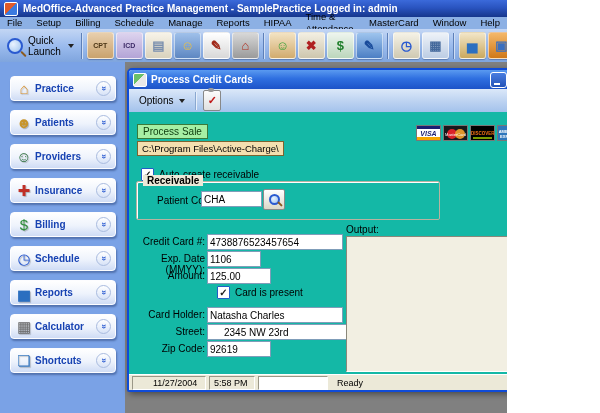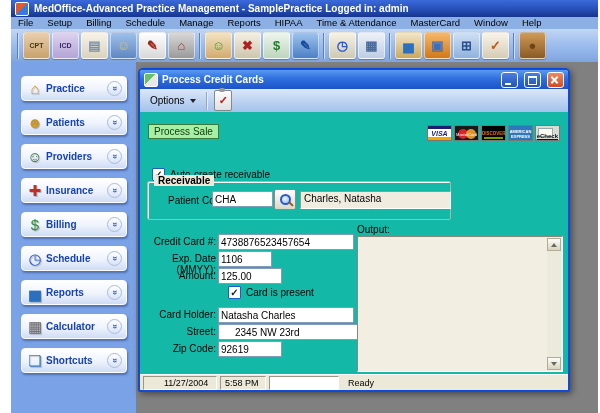--- a/index.html
+++ b/index.html
@@ -1,17 +1,17 @@
 <!DOCTYPE html>
 <html><head>
 <meta charset="utf-8">
 <style>
   html,body{margin:0;padding:0;}
-  .screen{position:relative;width:587px;height:413px;overflow:hidden;
-    font-family:"Liberation Sans",sans-serif;background:#808080;font-size:10px;margin-left:11px;}
+  .screen{position:relative;width:507px;height:413px;overflow:hidden;
+    font-family:"Liberation Sans",sans-serif;background:#808080;font-size:10px;}
 
   
   .titlebar{position:absolute;top:0;left:0;right:0;height:17px;
     background:linear-gradient(180deg,#3b6ada 0%,#2a54c0 45%,#16368c 100%);
     display:flex;align-items:center;gap:5px;padding:0 4px;box-sizing:border-box;}
   .app-icon{width:12px;height:12px;background:
     linear-gradient(135deg,#e05a2a 0 50%,#3a7ae0 50% 100%);
     border:1px solid #fff;border-radius:2px;}
   .titlebar .t-text{color:#fff;font-weight:bold;font-size:10px;white-space:nowrap;}
 
@@ -193,20 +193,25 @@
       <span class="menu-item">Manage</span>
       <span class="menu-item">Reports</span>
       <span class="menu-item">HIPAA</span>
       <span class="menu-item">Time &amp; Attendance</span>
       <span class="menu-item">MasterCard</span>
       <span class="menu-item">Window</span>
       <span class="menu-item">Help</span>
     </div>
 
   <div class="toolbar">
+    <div class="ql">
+      <span class="mag big"></span>
+      <span class="ql-label">Quick Launch</span>
+      <span class="dd-arrow"></span>
+    </div>
     <span class="tb-sep"></span>
     <div style="display:flex;align-items:center;">
         <span class="tb-icon txt" style="background: linear-gradient(rgb(232, 207, 174), rgb(201, 162, 109)); color: rgb(74, 52, 20);">CPT</span>
         <span class="tb-icon txt" style="background: linear-gradient(rgb(221, 211, 238), rgb(179, 164, 214)); color: rgb(60, 42, 102);">ICD</span>
         <span class="tb-icon" style="background: linear-gradient(rgb(247, 243, 232), rgb(217, 210, 189)); color: rgb(122, 143, 174);">▤</span>
         <span class="tb-icon" style="background: linear-gradient(rgb(159, 192, 234), rgb(94, 135, 194)); color: rgb(240, 194, 60);">☺</span>
         <span class="tb-icon" style="background: linear-gradient(rgb(255, 255, 255), rgb(216, 216, 216)); color: rgb(160, 40, 24);">✎</span>
         <span class="tb-icon" style="background: linear-gradient(rgb(216, 216, 216), rgb(154, 154, 154)); color: rgb(176, 48, 32);">⌂</span>
         <span class="tb-sep"></span>
         <span class="tb-icon" style="background: linear-gradient(rgb(243, 227, 195), rgb(209, 171, 110)); color: rgb(47, 158, 51);">☺</span>
@@ -306,20 +311,21 @@
         <span>Options</span>
         <span class="dd-arrow"></span>
       </span>
       <span class="opt-sep"></span>
       <span class="clip-icon">✓</span>
     </div>
 
     <div class="dlg-client">
 
       <span class="process-sale">Process Sale</span>
+      <span class="path-box">C:\Program Files\Active-Charge\</span>
 
       <div class="logos">
         <span class="logo visa">
             <span>VISA</span>
           </span>
         <span class="logo mc">
             <span>MasterCard</span>
           </span>
         <span class="logo disc">
             <span>DISCOVER</span>
@@ -337,21 +343,20 @@
         <span>Auto-create receivable</span>
       </div>
 
       <div class="grp">
         <span class="grp-legend">Receivable</span>
         <span class="pc-label">Patient Code</span>
         <input class="xp pc-input" value="CHA" style="">
         <span class="srch-btn">
           <span class="mag"></span>
         </span>
-        <span class="ro-field">Charles, Natasha</span>
       </div>
 
       <span class="frm-label" style="left:2px;top:124px;">Credit Card #:</span>
       <input class="xp frm-input" style="top: 122px; width: 130px;" value="4738876523457654">
 
       <span class="frm-label" style="left:2px;top:141px;">Exp. Date (MMYY):</span>
       <input class="xp frm-input" style="top: 139px; width: 48px;" value="1106">
 
       <span class="frm-label" style="left:2px;top:158px;">Amount:</span>
       <input class="xp frm-input" style="top: 156px; width: 58px;" value="125.00">

